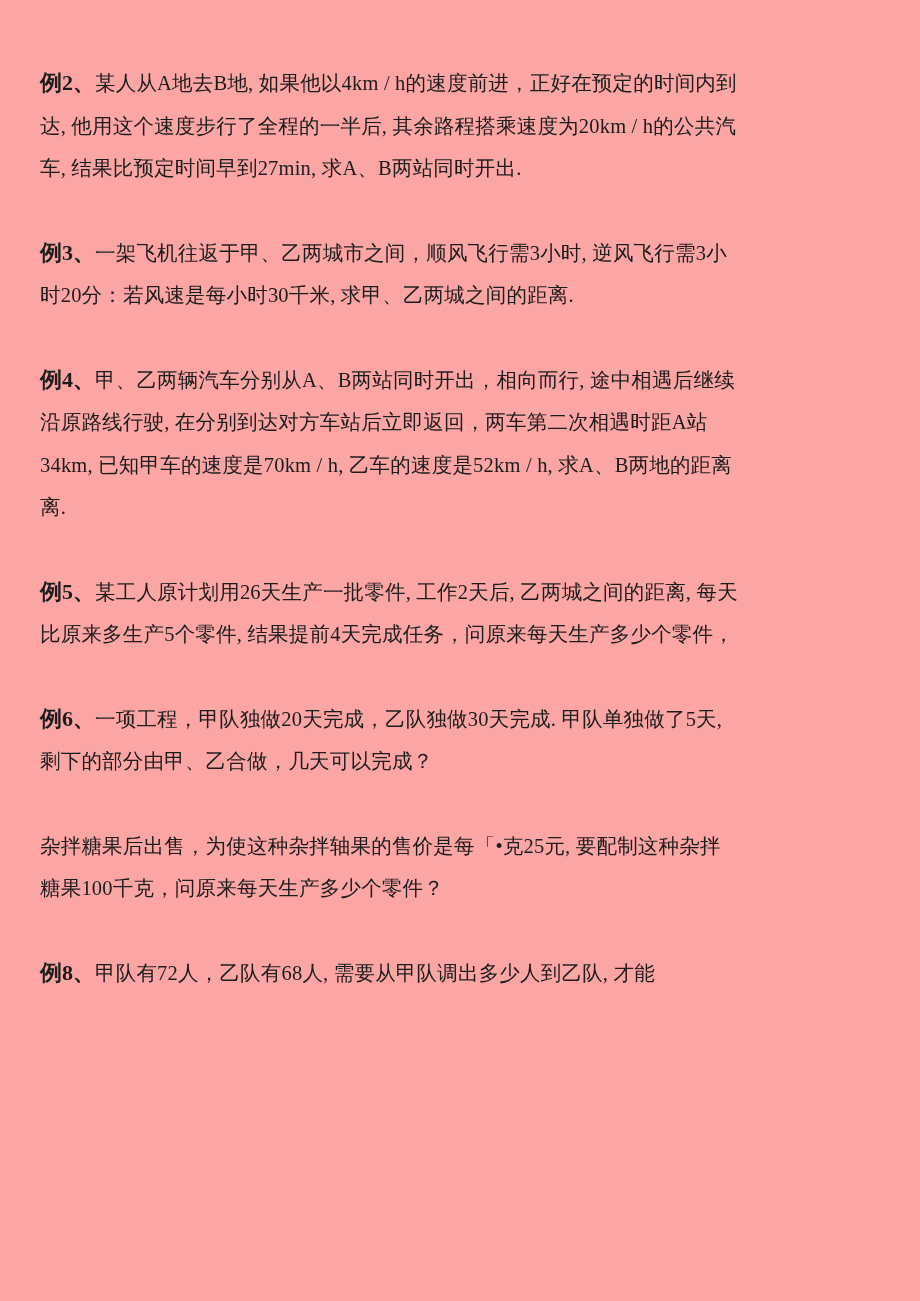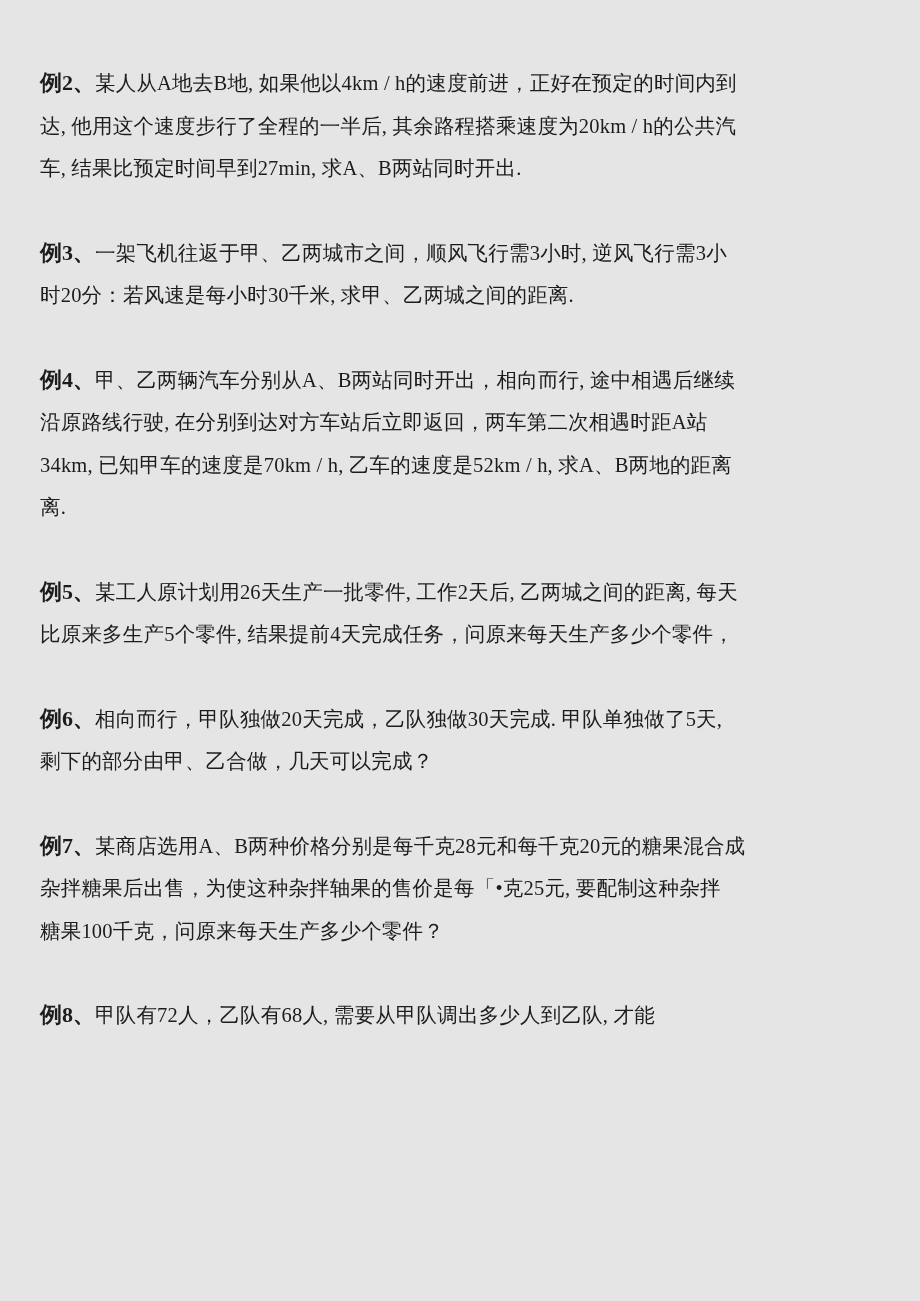--- a/index.html
+++ b/index.html
@@ -4,21 +4,21 @@
 <style>
   html, body {
     margin: 0;
     padding: 0;
     background: #ffffff;
   }
   .page {
     position: relative;
     width: 920px;
     height: 1301px;
-    background: #e5e5e5;
+    background: #fca5a5;
     overflow: hidden;
     font-family: "Liberation Serif", "DejaVu Serif", serif;
     color: #1a1a1a;
   }
   .doc-body {
     position: absolute;
     left: 40px;
     top: 62px;
     width: 690px;
   }
@@ -67,26 +67,25 @@
       <div class="pline">34km, 已知甲车的速度是70km / h, 乙车的速度是52km / h, 求A、B两地的距离</div>
       <div class="pline">离.</div>
     </div>
 
     <div class="problem">
       <div class="pline"><span class="label">例5、</span><span>某工人原计划用26天生产一批零件, 工作2天后, 乙两城之间的距离, 每天</span></div>
       <div class="pline">比原来多生产5个零件, 结果提前4天完成任务，问原来每天生产多少个零件，</div>
     </div>
 
     <div class="problem">
-      <div class="pline"><span class="label">例6、</span><span>相向而行，甲队独做20天完成，乙队独做30天完成. 甲队单独做了5天,</span></div>
+      <div class="pline"><span class="label">例6、</span><span>一项工程，甲队独做20天完成，乙队独做30天完成. 甲队单独做了5天,</span></div>
       <div class="pline">剩下的部分由甲、乙合做，几天可以完成？</div>
     </div>
 
     <div class="problem">
-      <div class="pline"><span class="label">例7、</span><span>某商店选用A、B两种价格分别是每千克28元和每千克20元的糖果混合成</span></div>
       <div class="pline">杂拌糖果后出售，为使这种杂拌轴果的售价是每「•克25元, 要配制这种杂拌</div>
       <div class="pline">糖果100千克，问原来每天生产多少个零件？</div>
     </div>
 
     <div class="problem">
       <div class="pline"><span class="label">例8、</span><span>甲队有72人，乙队有68人, 需要从甲队调出多少人到乙队, 才能</span></div>
       <div class="pline gap-line"></div>
     </div>
 
   </div>

